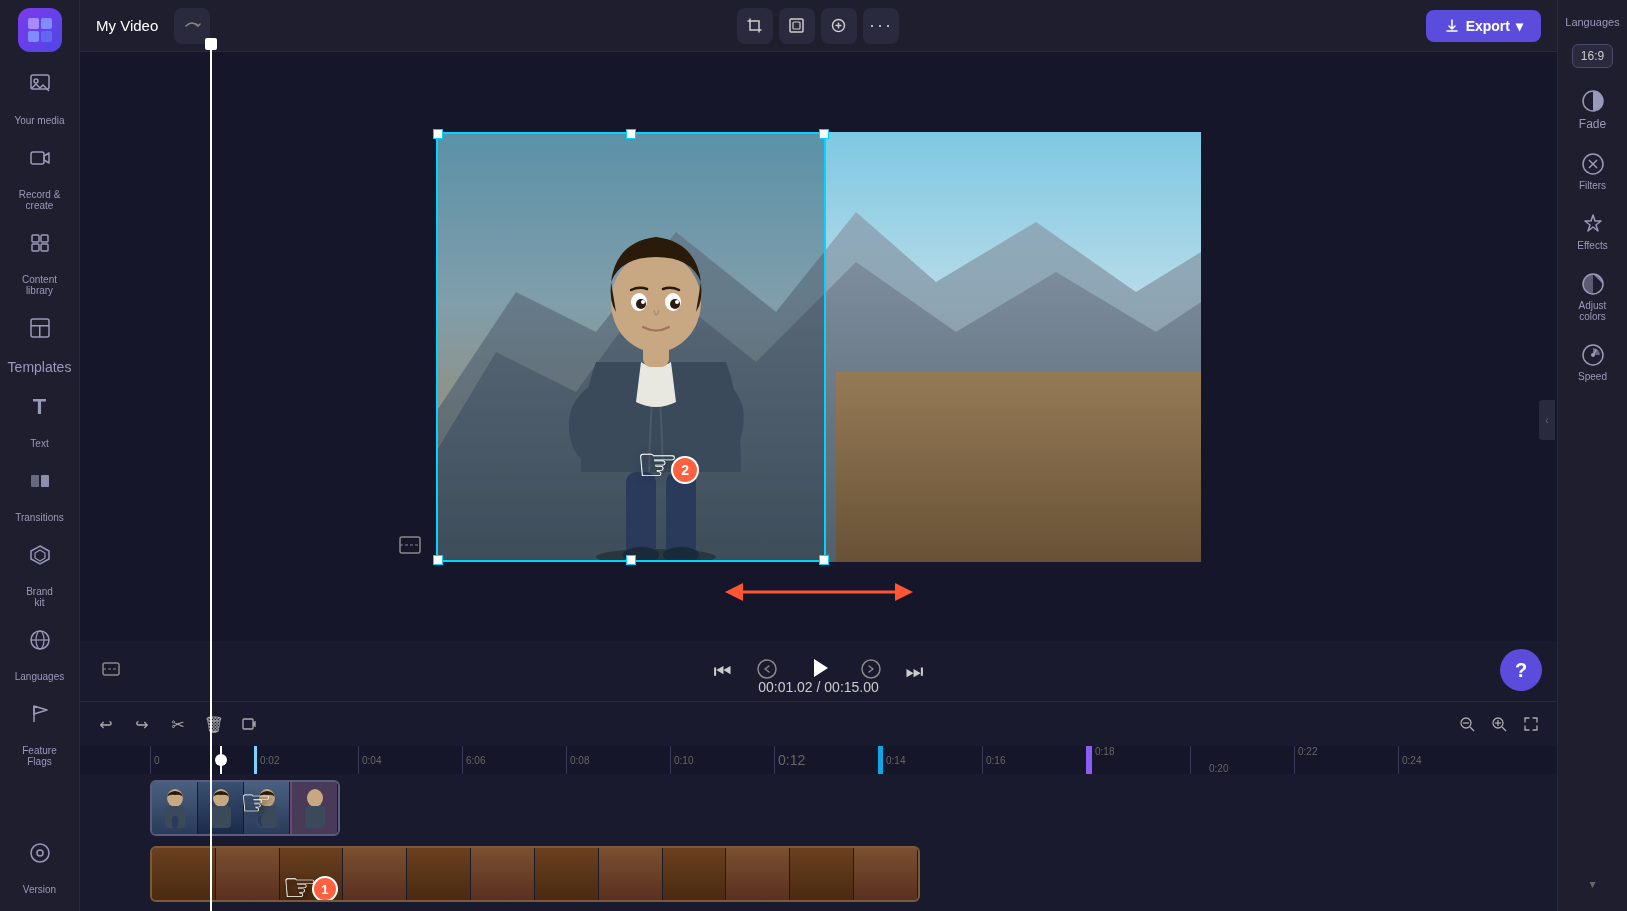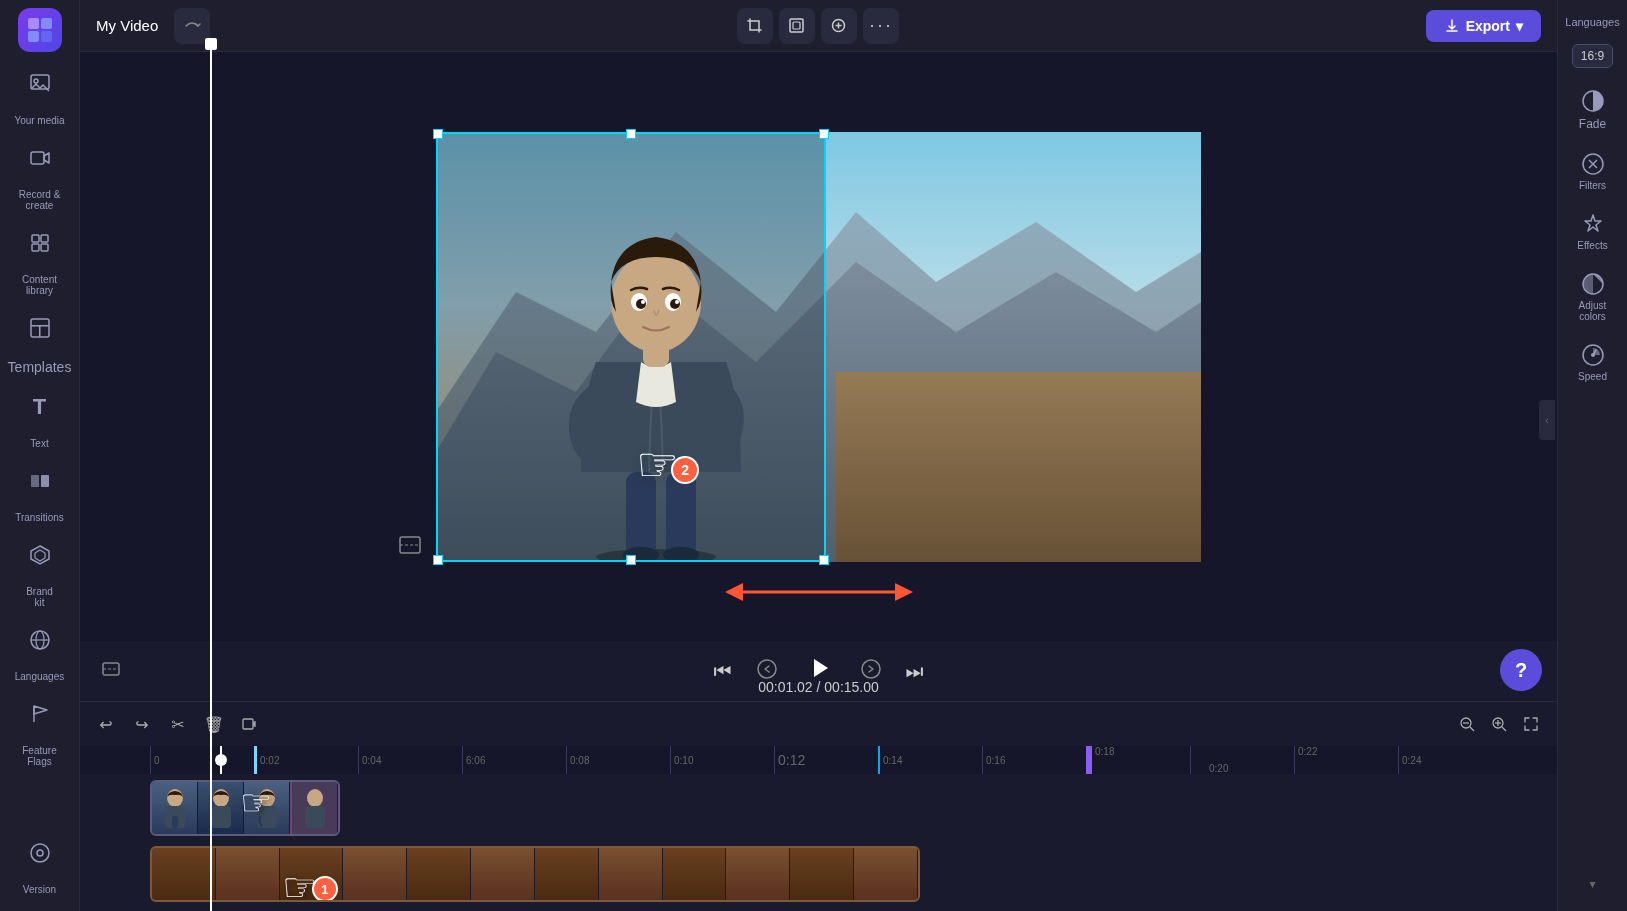--- a/index.html
+++ b/index.html
@@ -893,21 +893,21 @@
             </div>
             <div style="width:104px;display:flex;align-items:center;border-left:1px solid #3a3a5a;padding-left:3px">
               <span style="font-size:10px;color:#666">0:08</span>
             </div>
             <div style="width:104px;display:flex;align-items:center;border-left:1px solid #3a3a5a;padding-left:3px">
               <span style="font-size:10px;color:#666">0:10</span>
             </div>
             <div style="width:104px;display:flex;align-items:center;border-left:1px solid #3a3a5a;padding-left:3px">
               <span style="font-size:14px;color:#666">0:12</span>
             </div>
-            <div style="width:104px;display:flex;align-items:center;border-left:2px solid #0ea5e9;padding-left:3px">
+            <div style="width:104px;display:flex;align-items:center;border-left:5px solid #0ea5e9;padding-left:3px">
               <span style="font-size:10px;color:#666">0:14</span>
             </div>
             <div style="width:104px;display:flex;align-items:center;border-left:1px solid #3a3a5a;padding-left:3px">
               <span style="font-size:10px;color:#666">0:16</span>
             </div>
             <div style="width:104px;display:flex;align-items:flex-start;border-left:6px solid #8b5cf6;padding-left:3px">
               <span style="font-size:10px;color:#666">0:18</span>
             </div>
             <div style="width:104px;display:flex;align-items:flex-end;border-left:1px solid #3a3a5a;padding-left:18px">
               <span style="font-size:10px;color:#666">0:20</span>

